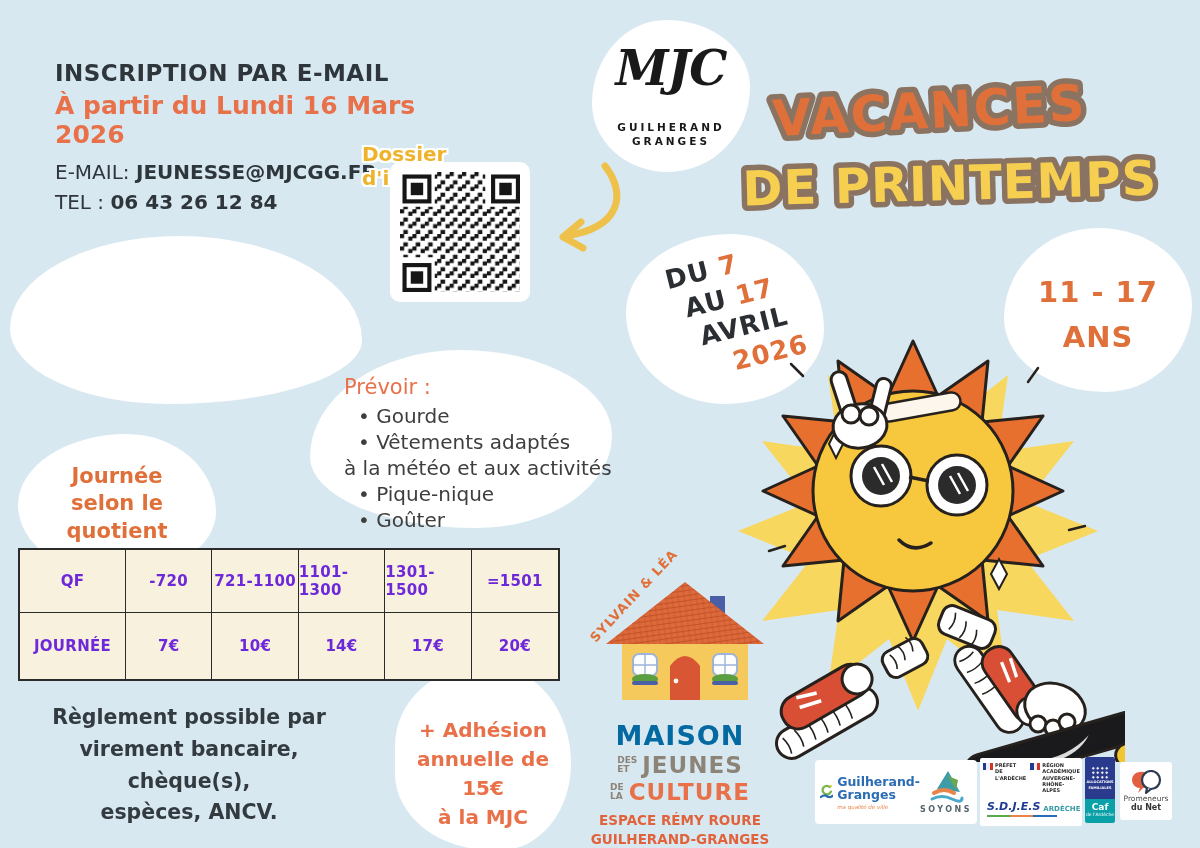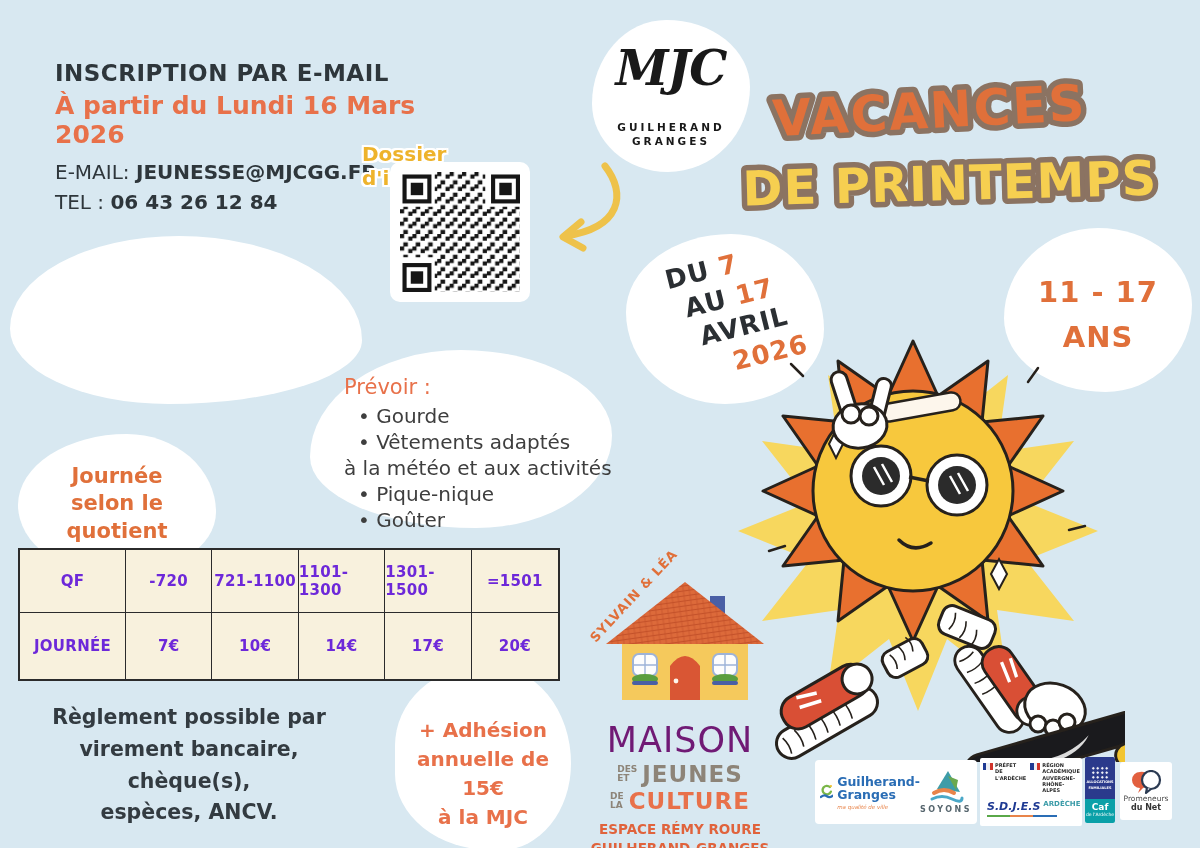--- a/index.html
+++ b/index.html
@@ -82,21 +82,21 @@
     font-weight:800;line-height:1.55;letter-spacing:1px;}
 
   
   #sun-wrap{left:733px;top:326px;}
 
   
   #kids-label{left:598px;top:630px;transform:rotate(-47deg);transform-origin:0 100%;
     font-size:13px;font-weight:800;color:#e0703a;letter-spacing:1px;white-space:nowrap;}
   #house-wrap{left:600px;top:580px;}
   #maison-text{left:578px;top:720px;width:204px;text-align:center;}
-  .m1{color:#701a75;font-size:35px;font-weight:400;letter-spacing:1px;}
+  .m1{color:#0369a1;font-size:27px;font-weight:700;letter-spacing:1px;}
   .m-row{display:flex;justify-content:center;align-items:center;gap:5px;margin-top:1px;}
   .m-small{font-size:9px;font-weight:800;color:#8d8478;line-height:1.05;text-align:left;}
   .m-big{font-size:23px;font-weight:800;letter-spacing:1px;}
   .m-gray{color:#8d8478;}
   .m-orange{color:#e8714a;}
   .m4{font-size:13.5px;font-weight:800;color:#e0633c;margin-top:7px;}
   .m5{font-size:13.5px;font-weight:800;color:#e0633c;margin-top:3px;}
 
   
   .pcard{position:absolute;background:#fff;border-radius:4px;}
@@ -107,21 +107,21 @@
   .soyons-col{margin-left:auto;display:flex;flex-direction:column;align-items:center;}
   .soyons-label{font-size:8px;letter-spacing:2.5px;color:#57666e;font-weight:600;margin-top:1px;}
 
   #card-gov{left:980px;top:758px;width:102px;height:68px;padding:4px 3px;box-sizing:border-box;border-radius:2px;}
   .gov-row{display:flex;gap:4px;}
   .gov-block{display:flex;gap:2px;}
   .flag{width:10px;height:7px;display:flex;margin-top:1px;flex:none;}
   .flag i{flex:1;}
   .f-b{background:#1f3a93;}.f-w{background:#eceff4;}.f-r{background:#d0342c;}
   .gov-txt{font-size:5px;font-weight:800;color:#2b2b2b;line-height:1.25;}
-  .sdjes-line{margin-top:7px;display:flex;align-items:flex-start;gap:3px;padding-left:4px;}
+  .sdjes-line{margin-top:7px;display:flex;align-items:flex-end;gap:3px;padding-left:4px;}
   .sdjes-name{font-size:11px;font-weight:800;font-style:italic;color:#1f3a93;}
   .sdjes-dept{font-size:7px;font-weight:700;color:#3a9ba8;}
   .sdjes-bar{margin-top:2px;margin-left:4px;width:70px;height:2px;
     background:linear-gradient(90deg,#5aa848 0 33%,#e8844a 33% 66%,#2a6db5 66% 100%);}
 
   #card-caf{left:1085px;top:757px;width:30px;height:66px;border-radius:2px;overflow:hidden;
     display:flex;flex-direction:column;}
   .caf-top{flex:1;background:#2a3a8c;display:flex;flex-direction:column;align-items:center;
     justify-content:center;gap:1px;}
   .caf-dots{width:18px;height:13px;background:radial-gradient(circle,#fff 1px,transparent 1.3px);

